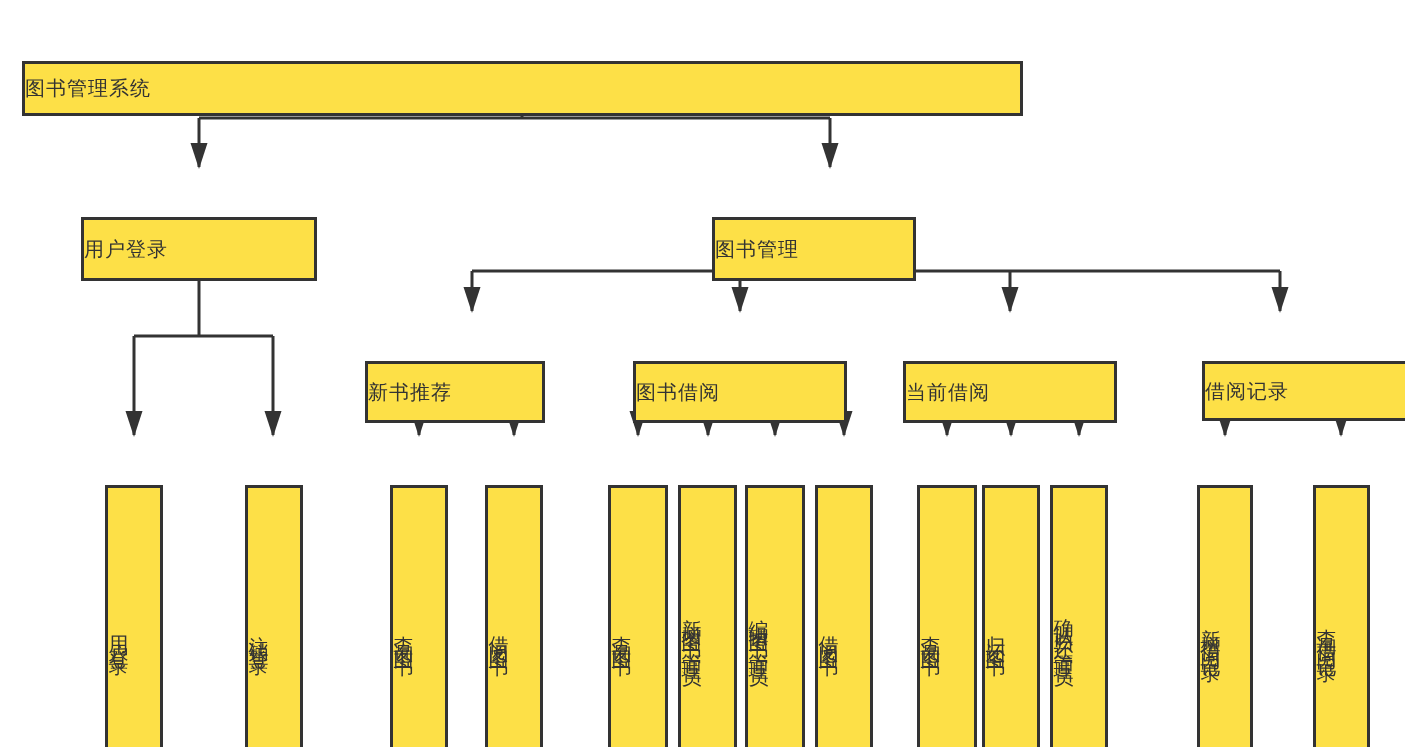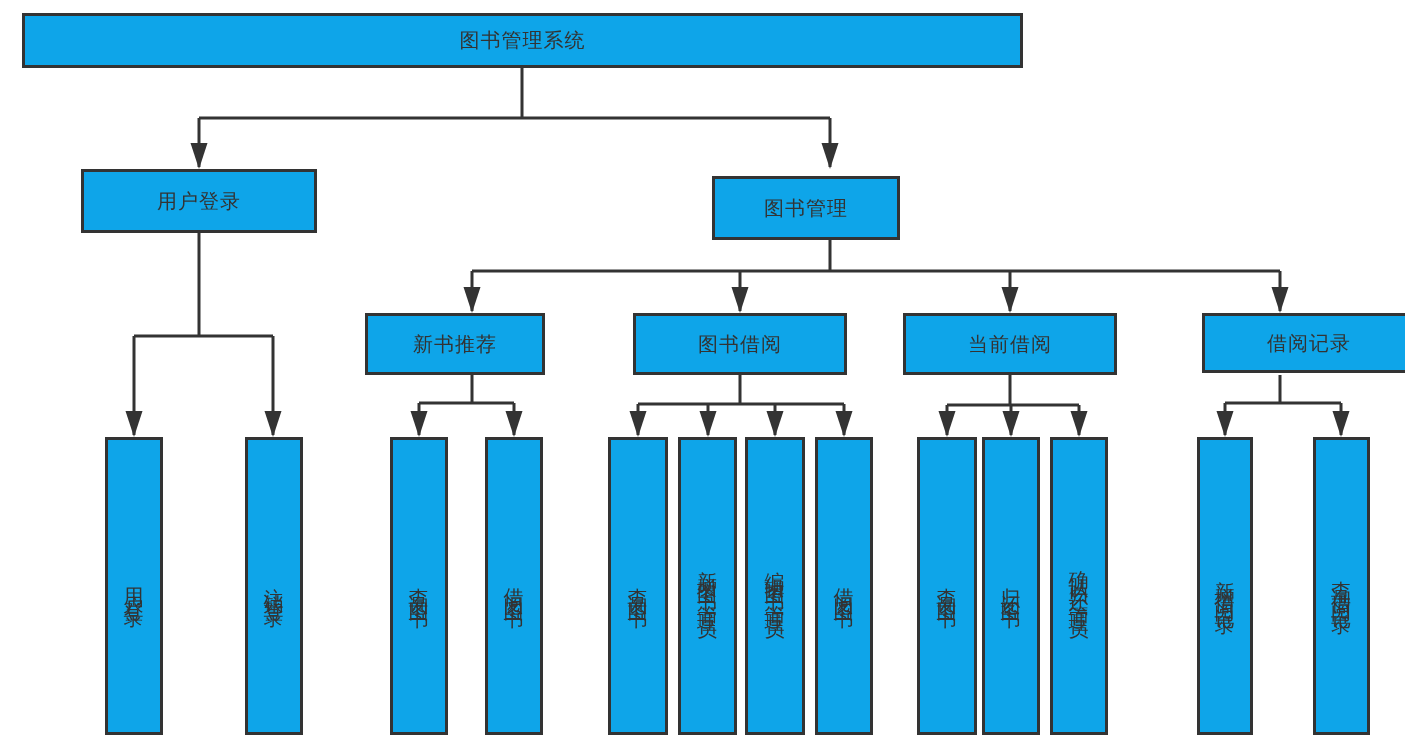--- a/index.html
+++ b/index.html
@@ -10,25 +10,26 @@
     width: 1405px;
     height: 747px;
     background: #ffffff;
     overflow: hidden;
   }
   .connectors { position: absolute; left: 0; top: 0; }
   .connectors marker { overflow: visible; }
   .node {
     position: absolute;
     border: 3px solid #333333;
-    background: #0ea5e9;
+    background: #fde047;
     display: flex;
     align-items: center;
-    justify-content: center;
+    justify-content: flex-start;
     color: #333333;
+    margin-top: 48px;
   }
   .h-node { font-size: 20px; letter-spacing: 1px; white-space: nowrap; }
   .leaf { top: 437px; height: 298px; }
   .leaf .vtext {
     writing-mode: vertical-rl;
     text-orientation: mixed;
     font-size: 20px;
     line-height: 1.1;
     letter-spacing: 7px;
     color: #333333;
@@ -91,21 +92,21 @@
     </g>
   </svg>
 
   <div class="node h-node" style="left:22px; top:13px; width:1001px; height:55px;">
     <span>图书管理系统</span>
   </div>
 
   <div class="node h-node" style="left:81px; top:169px; width:236px; height:64px;">
     <span>用户登录</span>
   </div>
-  <div class="node h-node" style="left:712px; top:176px; width:188px; height:64px;">
+  <div class="node h-node" style="left:712px; top:169px; width:204px; height:64px;">
     <span>图书管理</span>
   </div>
 
   <div class="node h-node" style="left:365px; top:313px; width:180px; height:62px;">
     <span>新书推荐</span>
   </div>
   <div class="node h-node" style="left:633px; top:313px; width:214px; height:62px;">
     <span>图书借阅</span>
   </div>
   <div class="node h-node" style="left:903px; top:313px; width:214px; height:62px;">

